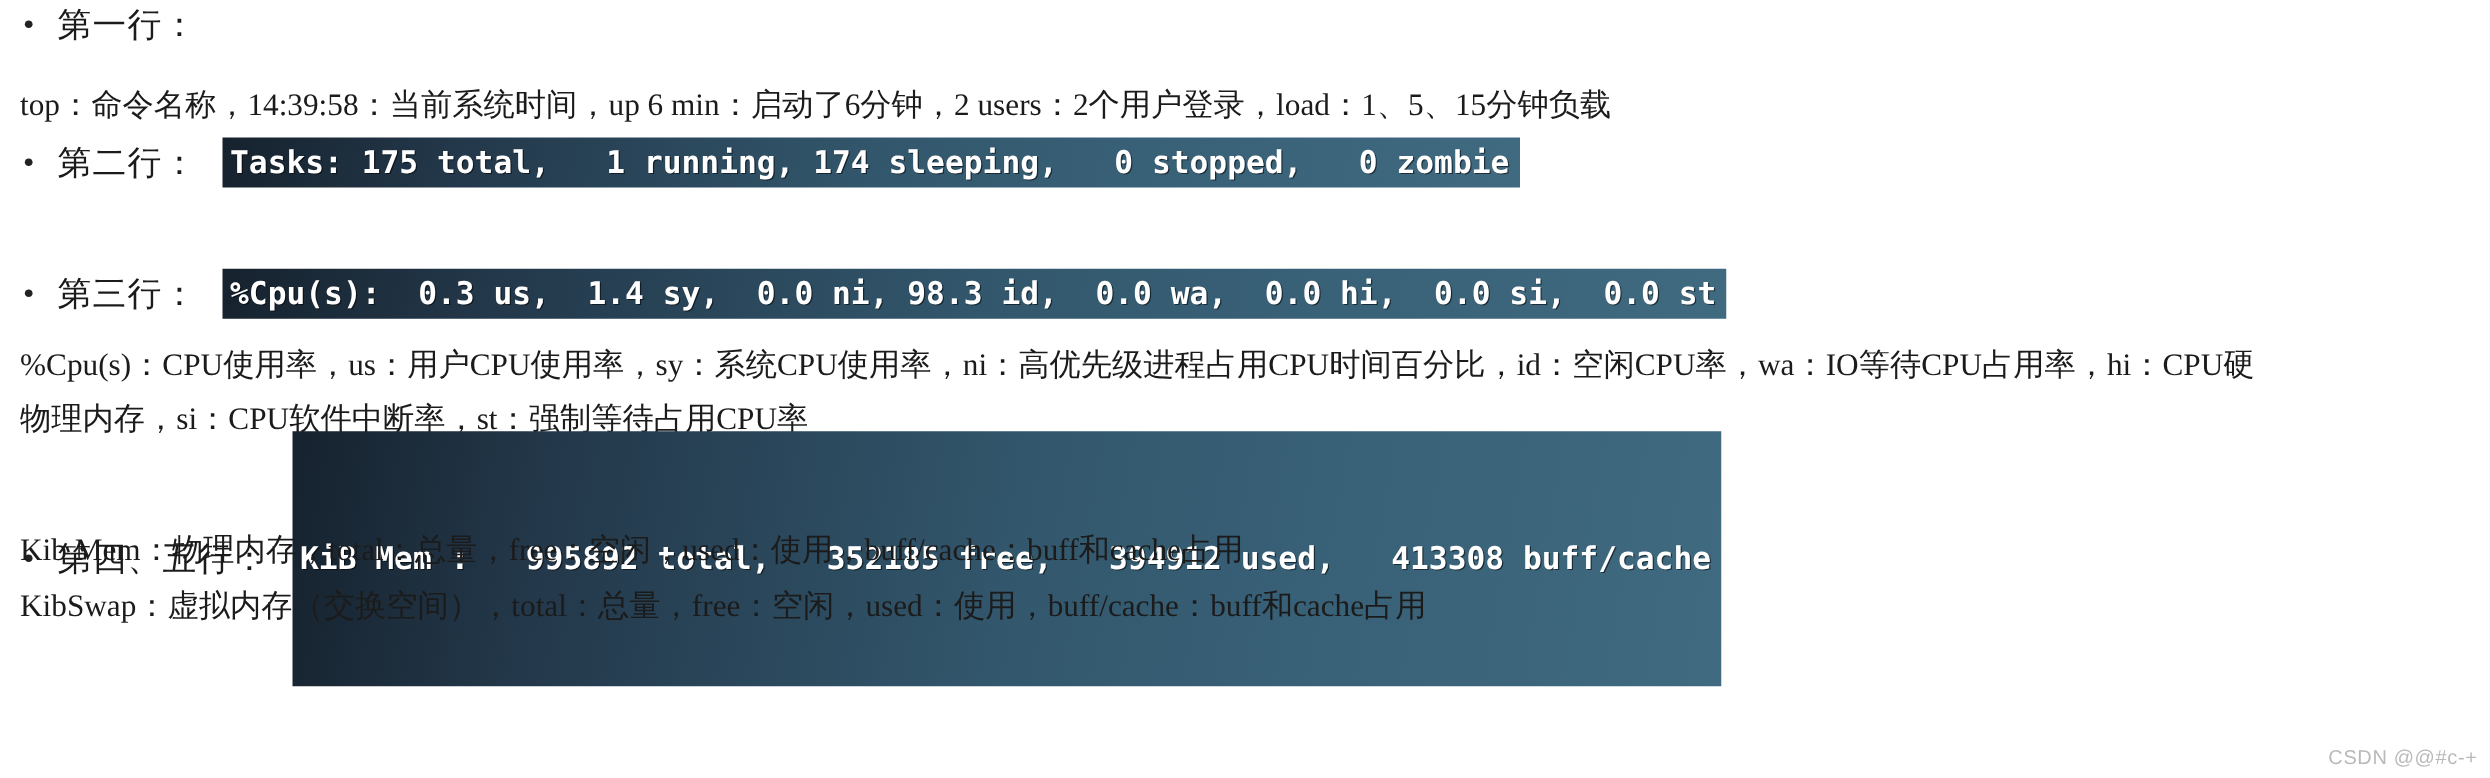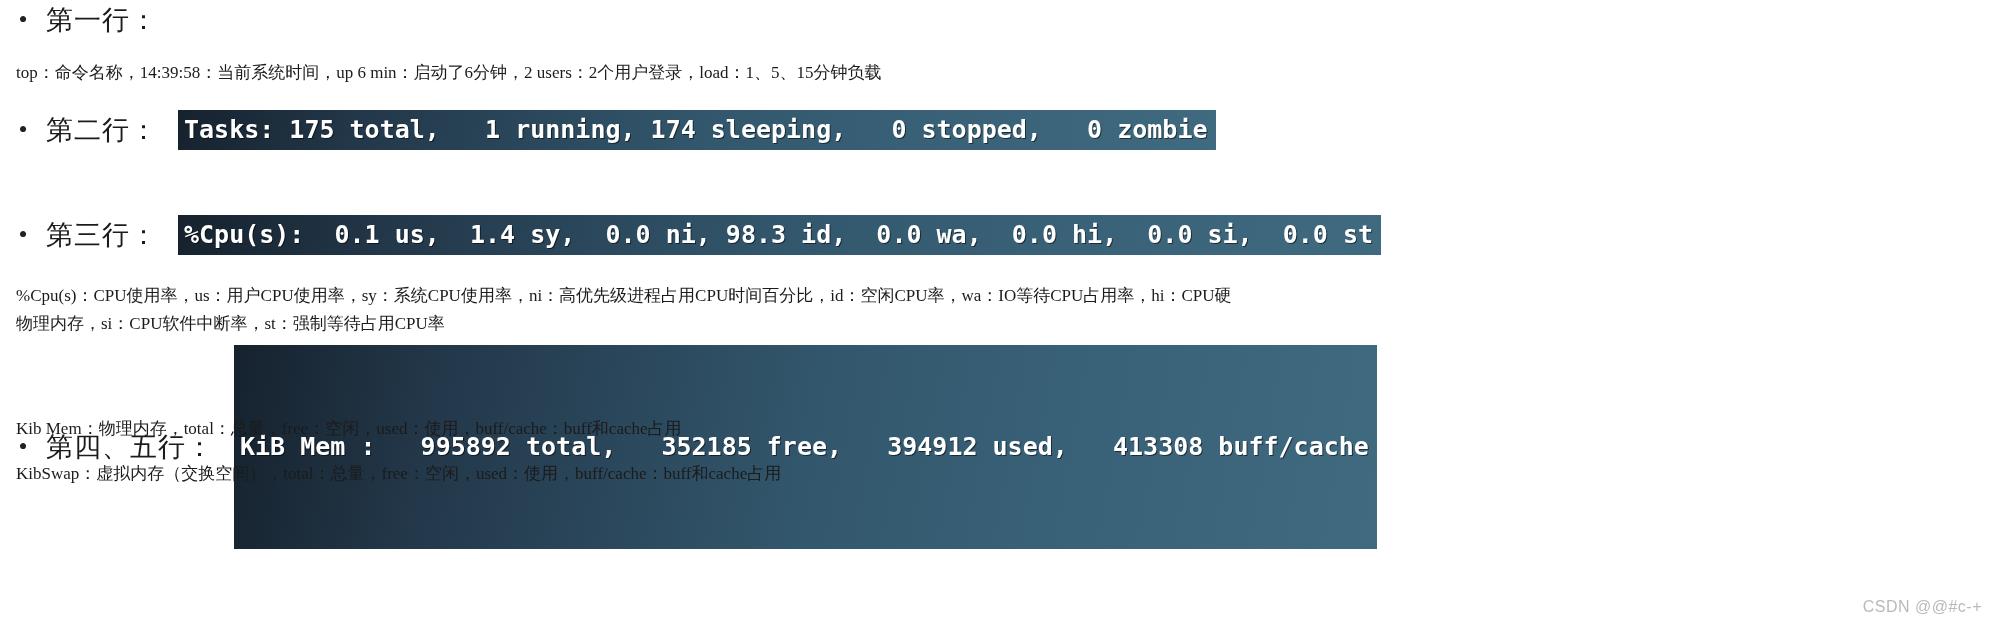--- a/index.html
+++ b/index.html
@@ -66,25 +66,26 @@
     line-height: 40px;
     padding-top: 2px;
     padding-bottom: 2px;
   }
   .term-line { display: block; }
 
   
   .note {
     position: absolute;
     left: 16px;
-    font-size: 17px;
+    font-size: 25px;
     line-height: 32px;
     color: #1b1b1b;
     white-space: pre;
     font-family: "Liberation Serif", "DejaVu Serif", serif;
+    margin-top: 12px;
   }
 
   .watermark {
     position: absolute;
     right: 10px;
     bottom: 6px;
     font-size: 16px;
     color: #b9b9b9;
     font-family: "Liberation Sans", sans-serif;
     letter-spacing: 0.5px;
@@ -104,23 +105,23 @@
 
   <div class="bullet-row" style="top: 110px;">
     <span class="bullet-dot">•</span>
     <span class="bullet-label">第二行：</span>
     <span class="term"><span class="term-line">Tasks: 175 total,   1 running, 174 sleeping,   0 stopped,   0 zombie</span></span>
   </div>
 
   <div class="bullet-row" style="top: 215px;">
     <span class="bullet-dot">•</span>
     <span class="bullet-label">第三行：</span>
-    <span class="term"><span class="term-line">%Cpu(s):  0.1 us,  1.4 sy,  0.0 ni, 98.3 id,  0.0 wa,  0.0 hi,  0.0 si,  0.0 st</span></span>
+    <span class="term"><span class="term-line">%Cpu(s):  0.3 us,  1.4 sy,  0.0 ni, 98.3 id,  0.0 wa,  0.0 hi,  0.0 si,  0.0 st</span></span>
   </div>
-  <div class="note" style="top: 280px;">%Cpu(s)：CPU使用率，us：用户CPU使用率，sy：系统CPU使用率，ni：高优先级进程占用CPU时间百分比，id：空闲CPU率，wa：IO等待CPU占用率，hi：CPU硬</div>
+  <div class="note" style="top: 265px;">%Cpu(s)：CPU使用率，us：用户CPU使用率，sy：系统CPU使用率，ni：高优先级进程占用CPU时间百分比，id：空闲CPU率，wa：IO等待CPU占用率，hi：CPU硬</div>
   <div class="note" style="top: 308px;">物理内存，si：CPU软件中断率，st：强制等待占用CPU率</div>
 
   <div class="bullet-row" style="top: 345px;">
     <span class="bullet-dot">•</span>
     <span class="bullet-label">第四、五行：</span>
     <span class="term two-line">
       <span class="term-line">KiB Mem :   995892 total,   352185 free,   394912 used,   413308 buff/cache</span>
     </span>
   </div>
   <div class="note" style="top: 413px;">Kib Mem：物理内存，total：总量，free：空闲，used：使用，buff/cache：buff和cache占用</div>

